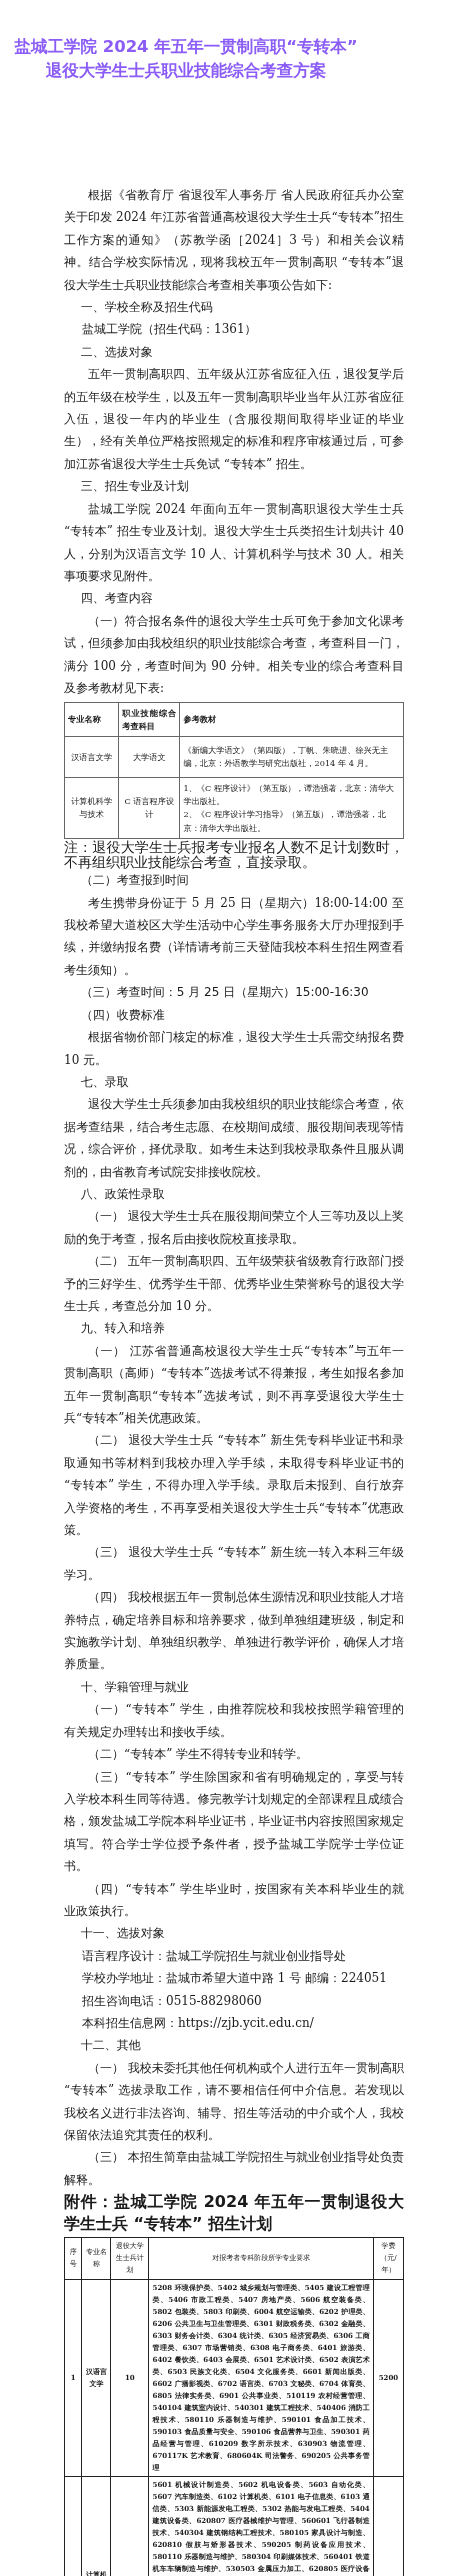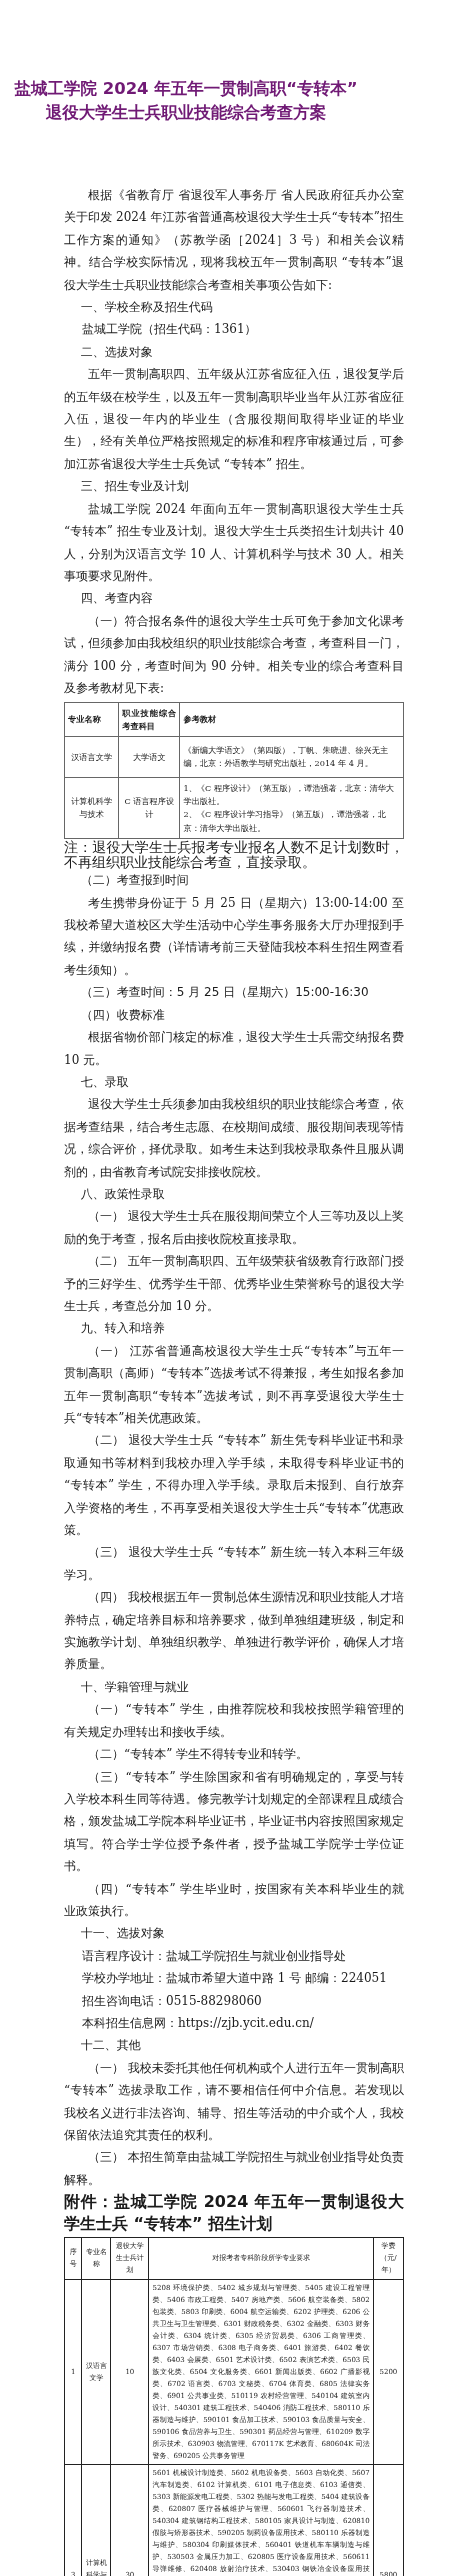--- a/index.html
+++ b/index.html
@@ -1,38 +1,38 @@
 <!DOCTYPE html>
 <html style="font-size:8.2px"><head>
 <meta charset="utf-8">
 <style>
   html, body { margin: 0; padding: 0; background: #ffffff; }
   body { width: 464px; height: 2640px; position: relative; overflow: hidden;
          font-family: "DejaVu Serif", "Liberation Serif", serif; color: #1a1a1a; }
   .page { position: absolute; left: 0; top: 0; width: 464px; }
   .title { position: absolute; left: 0; width: 372px; top: 35px; text-align: center;
            font-family: "DejaVu Sans", "Liberation Sans", sans-serif; font-weight: bold;
-           font-size: 16.5px; line-height: 24px; letter-spacing: 0px; color: #701a75; margin-top: 42px; }
+           font-size: 16.5px; line-height: 24px; letter-spacing: 0px; color: #8b5cf6; }
   .body { position: absolute; left: 64px; width: 340px; top: 184px;
           font-size: 12px; line-height: 22.4px; text-align: justify; }
   .p { text-indent: 2em; margin: 0; }
   .p.ind1 { text-indent: 1.5em; }
   .h { margin: 0; text-indent: 1.4em; font-family: "DejaVu Sans", "Liberation Sans", sans-serif; font-size: 12px; }
 
   table.t1 { border-collapse: collapse; width: 340px; margin: 3.1px 0 0 0;
              font-size: 8.2px; line-height: 13.4px; }
   table.t1 td, table.t1 th { border: 0.5px solid #666; padding: 3.1px 3.1px; vertical-align: middle; }
   table.t1 th { font-weight: bold; font-family: "DejaVu Sans", "Liberation Sans", sans-serif; font-size: 8.2px; }
   table.t1 td.c { text-align: center; }
   table.t1 td.l { text-align: left; }
   .note { font-size: 14px; line-height: 14.4px; margin: 1px 0 0 0; }
 
   .attach-title { margin: 0; font-family: "DejaVu Sans", "Liberation Sans", sans-serif; font-weight: bold; font-size: 16px; line-height: 22px; }
   table.t2 { border-collapse: collapse; width: 340px; margin: 2.1px 0 0 0; font-size: 7px; line-height: 12px; }
-  table.t2 td, table.t2 th { border: 0.8px solid #222; padding: 2.1px 3.1px; vertical-align: middle; }
+  table.t2 td, table.t2 th { border: 0.8px solid #222; padding: 2.1px 3.1px; vertical-align: middle; font-weight: bold; }
   table.t2 th { font-weight: normal; text-align: center; }
   table.t2 td.c { text-align: center; }
   table.t2 td.l { text-align: justify; }
 </style>
 </head>
 <body>
 
 <div class="page">
 
   <div class="title">
@@ -73,21 +73,21 @@
         <td class="l">
           <div>1、《C 程序设计》（第五版），谭浩强著，北京：清华大学出版社。</div>
           <div>2、《C 程序设计学习指导》（第五版），谭浩强著，北京：清华大学出版社。</div>
         </td>
       </tr>
     </tbody>
       </table>
     <p class="note">注：退役大学生士兵报考专业报名人数不足计划数时，不再组织职业技能综合考查，直接录取。</p>
 
     <p class="h">（二）考查报到时间</p>
-    <p class="p">考生携带身份证于 5 月 25 日（星期六）13:00-14:00 至我校希望大道校区大学生活动中心学生事务服务大厅办理报到手续，并缴纳报名费（详情请考前三天登陆我校本科生招生网查看考生须知）。</p>
+    <p class="p">考生携带身份证于 5 月 25 日（星期六）18:00-14:00 至我校希望大道校区大学生活动中心学生事务服务大厅办理报到手续，并缴纳报名费（详情请考前三天登陆我校本科生招生网查看考生须知）。</p>
     <p class="h">（三）考查时间：5 月 25 日（星期六）15:00-16:30</p>
     <p class="h">（四）收费标准</p>
     <p class="p">根据省物价部门核定的标准，退役大学生士兵需交纳报名费 10 元。</p>
 
     <p class="h">七、录取</p>
     <p class="p">退役大学生士兵须参加由我校组织的职业技能综合考查，依据考查结果，结合考生志愿、在校期间成绩、服役期间表现等情况，综合评价，择优录取。如考生未达到我校录取条件且服从调剂的，由省教育考试院安排接收院校。</p>
 
     <p class="h">八、政策性录取</p>
     <p class="p">（一） 退役大学生士兵在服役期间荣立个人三等功及以上奖励的免于考查，报名后由接收院校直接录取。</p>
     <p class="p">（二） 五年一贯制高职四、五年级荣获省级教育行政部门授予的三好学生、优秀学生干部、优秀毕业生荣誉称号的退役大学生士兵，考查总分加 10 分。</p>

